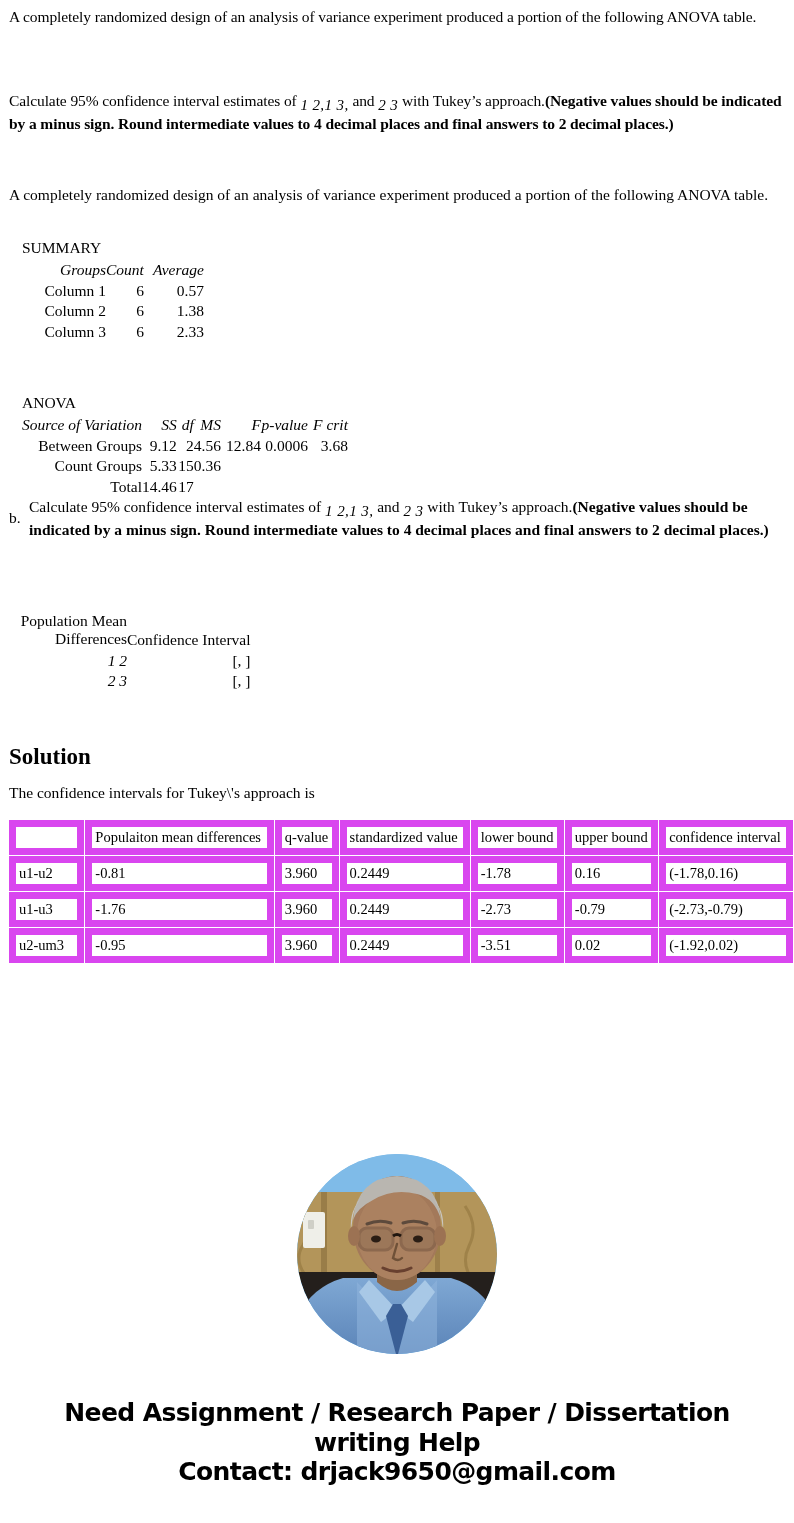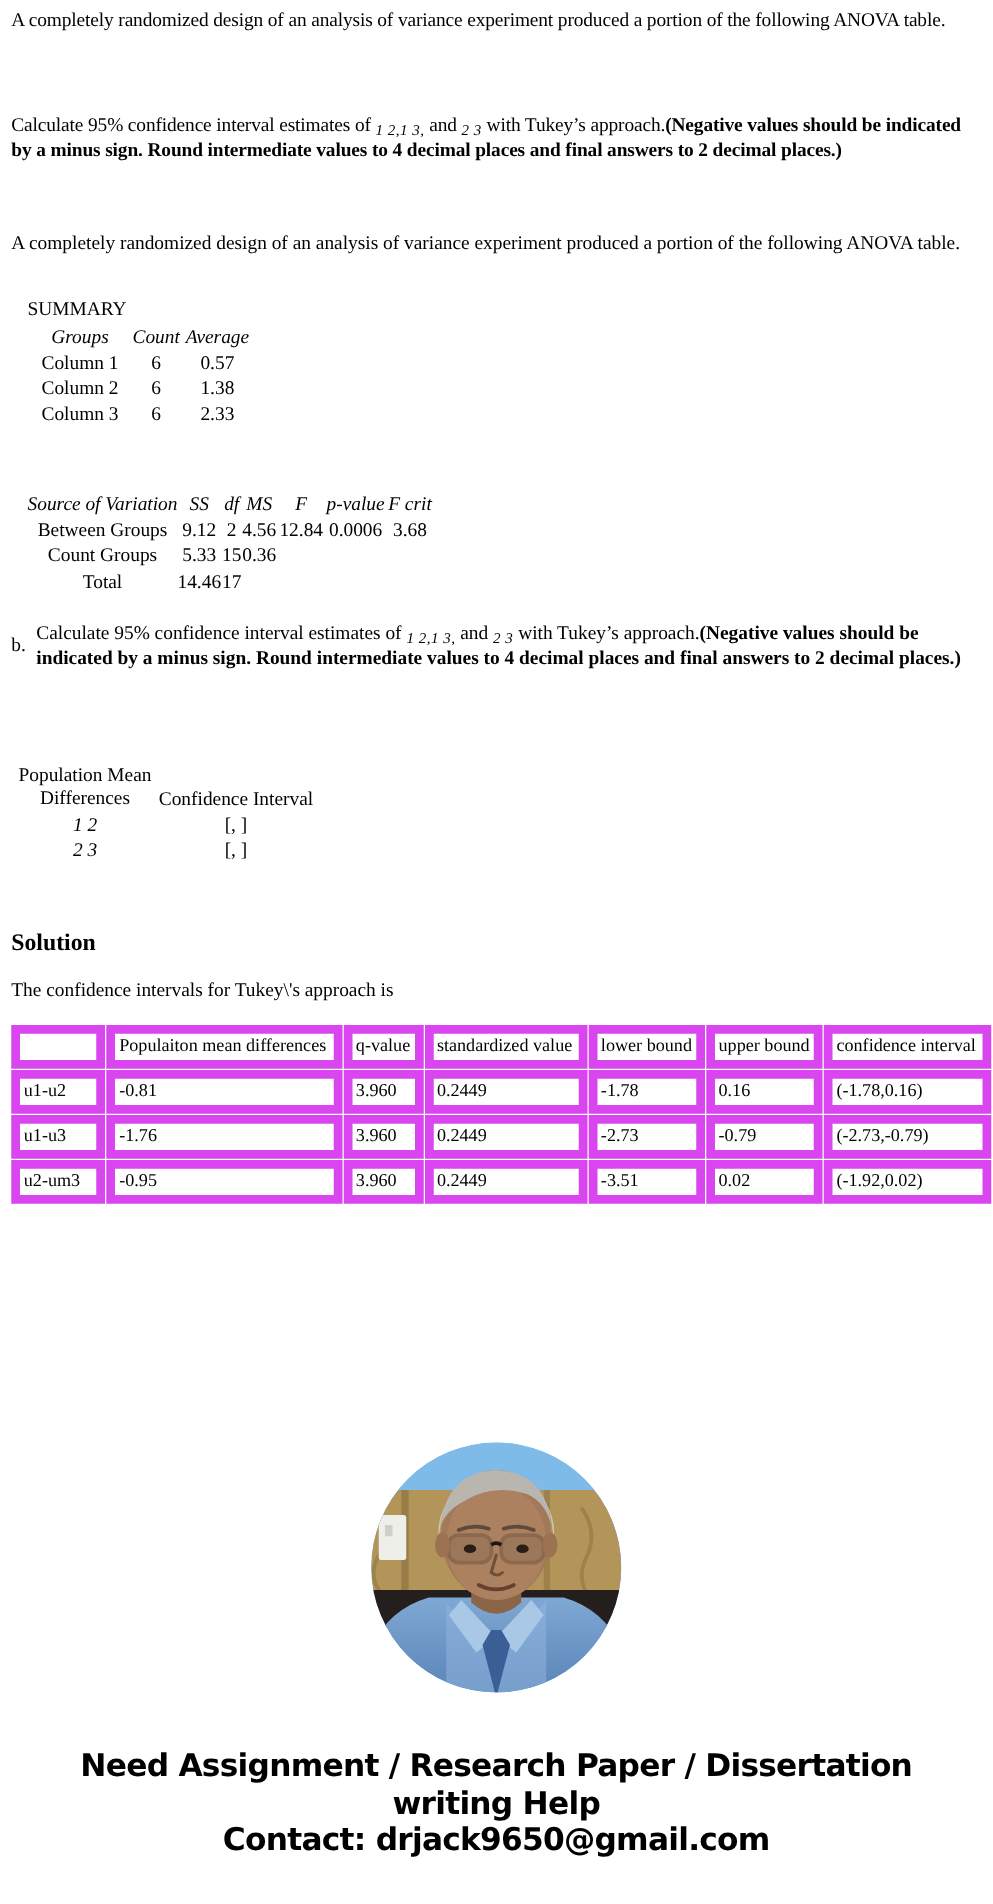--- a/index.html
+++ b/index.html
@@ -39,21 +39,21 @@
   .q-top-2 {
     left: 9px;
     top: 92px;
     width: 776px;
   }
   .bold-note { font-weight: bold; }
 
   
   .sub {
     font-style: italic;
-    font-size: 12px;
+    font-size: 15px;
     vertical-align: -0.28em;
     letter-spacing: 0.4px;
   }
 
   
   .restate {
     position: absolute;
     left: 9px;
     top: 186px;
     width: 760px;
@@ -67,21 +67,21 @@
     left: 22px;
     top: 239px;
   }
   table.plain {
     border-collapse: collapse;
     font-size: 15.5px;
     line-height: 1.0;
   }
   table.plain td, table.plain th {
     padding: 2px 0 3px 0;
-    text-align: center;
+    text-align: right;
     font-weight: normal;
     white-space: nowrap;
     vertical-align: baseline;
   }
   .cap { font-size: 15.5px; padding-bottom: 3px; display: block; }
   .ital { font-style: italic; }
   .col-name { width: 84px; }
   .col-count { width: 28px; }
   .col-avg { width: 60px; }
 
@@ -141,21 +141,21 @@
     width: 118px;
     font-style: italic;
     font-size: 11px;
   }
 
   
   .solution-head {
     position: absolute;
     left: 9px;
     top: 744px;
-    font-size: 19px;
+    font-size: 23px;
     font-weight: bold;
   }
   .solution-text {
     position: absolute;
     left: 9px;
     top: 784px;
     font-size: 15.5px;
   }
 
   
@@ -258,20 +258,21 @@
         <tr>
           <td class="col-name">Column 3</td>
           <td class="col-count">6</td>
           <td class="col-avg">2.33</td>
         </tr>
       </tbody>
     </table>
   </div>
 
   <div class="anova-wrap">
+    <span class="cap">ANOVA</span>
     <table class="plain">
       <thead>
         <tr>
           <th class="ital a-src">Source of Variation</th>
           <th class="ital a-ss">SS</th>
           <th class="ital a-df">df</th>
           <th class="ital a-ms">MS</th>
           <th class="ital a-f">F</th>
           <th class="ital a-p">p-value</th>
           <th class="ital a-fc">F crit</th>

